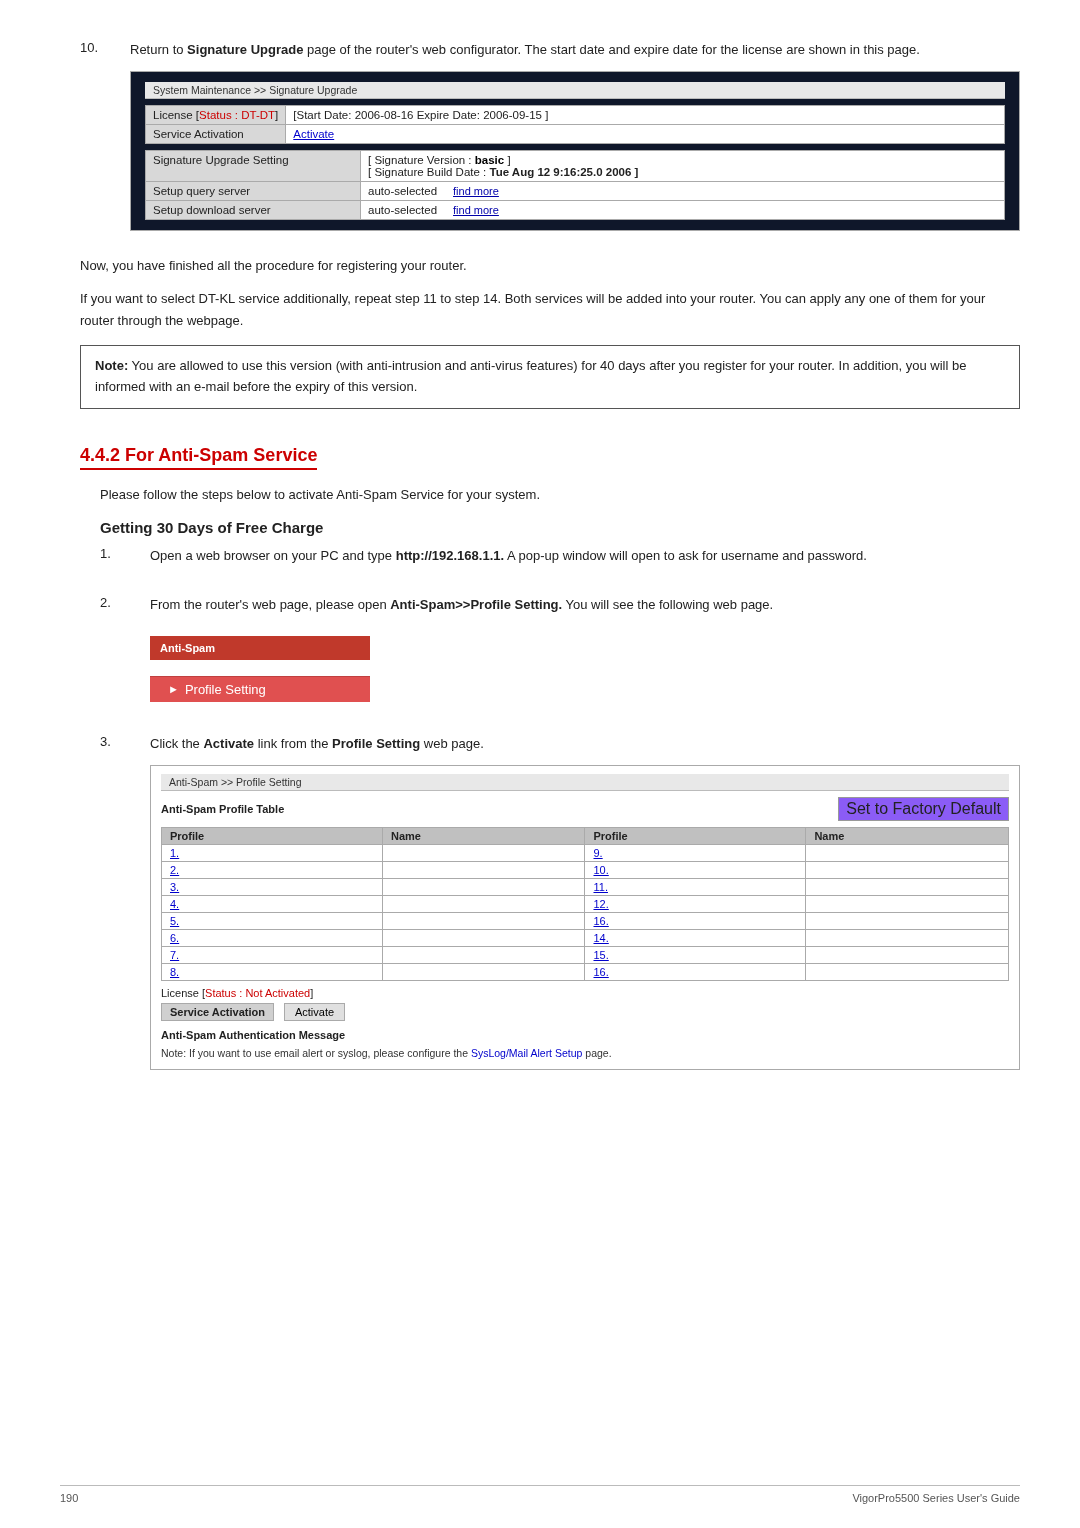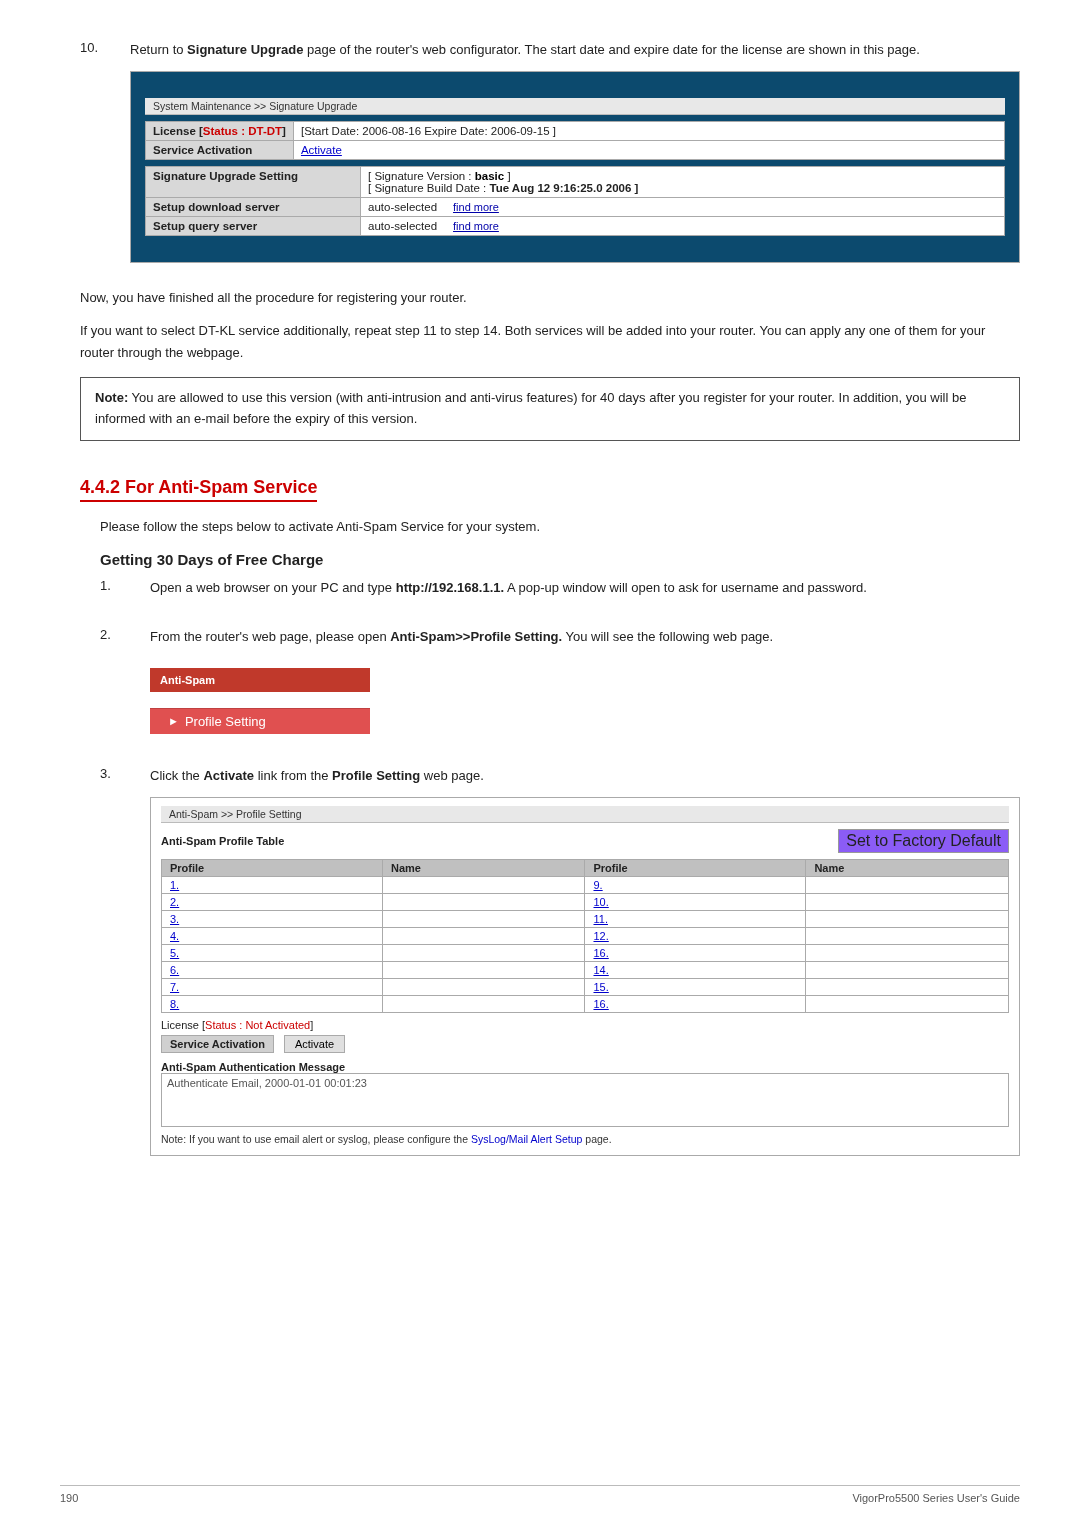--- a/index.html
+++ b/index.html
@@ -25,40 +25,40 @@
       flex: 1;
     }
     .step-content p {
       line-height: 1.6;
       margin-bottom: 10px;
     }
 
     
     .screenshot-box {
       border: 1px solid #aaa;
-      padding: 26px 14px;
+      padding: 10px 14px;
       margin-top: 10px;
       margin-bottom: 6px;
-      background: #0c4a6e;
+      background: #0f172a;
       font-size: 11.5px;
     }
 
     
     .data-table {
       border-collapse: collapse;
       width: 100%;
       font-size: 11.5px;
     }
     .data-table td, .data-table th {
       border: 1px solid #aaa;
       padding: 3px 7px;
     }
     .label-cell {
       background: #d8d8d8;
-      font-weight: bold;
+      font-weight: normal;
       white-space: nowrap;
     }
     .value-cell {
       background: #fff;
     }
 
     .find-more {
       color: #00a;
       text-decoration: underline;
       cursor: pointer;
@@ -269,29 +269,29 @@
               <strong style="color:#000;">basic</strong>
               <span>]</span>
             </div>
             <div>
               <span>[ Signature Build Date :</span>
               <strong>Tue Aug 12 9:16:25.0 2006 ]</strong>
             </div>
           </td>
         </tr>
         <tr>
-          <td class="label-cell">Setup download server</td>
+          <td class="label-cell">Setup query server</td>
           <td class="value-cell">
             <span>auto-selected</span>
             &nbsp;&nbsp;&nbsp;
             <span class="find-more">find more</span>
           </td>
         </tr>
         <tr>
-          <td class="label-cell">Setup query server</td>
+          <td class="label-cell">Setup download server</td>
           <td class="value-cell">
             <span>auto-selected</span>
             &nbsp;&nbsp;&nbsp;
             <span class="find-more">find more</span>
           </td>
         </tr>
       </tbody>
         </table>
     </div>
   </div>
@@ -425,23 +425,20 @@
         <span>License</span>
         [<span style="color:#cc0000;">Status : Not Activated</span>]
       </div>
       <div class="service-activation-row">
         <span class="service-act-label">Service Activation</span>
         <button class="activate-btn">Activate</button>
       </div>
 
       <div style="margin-top:8px;">
         <strong>Anti-Spam Authentication Message</strong>
-        <div class="auth-message-box">
-          <span>Authenticate Email, 2000-01-01 00:01:23</span>
-        </div>
       </div>
 
       <div class="note-small">
         <span>Note: If you want to use email alert or syslog, please configure the</span>
         <a>SysLog/Mail Alert Setup</a>
         <span>page.</span>
       </div>
     </div>
   </div>
 </div>

